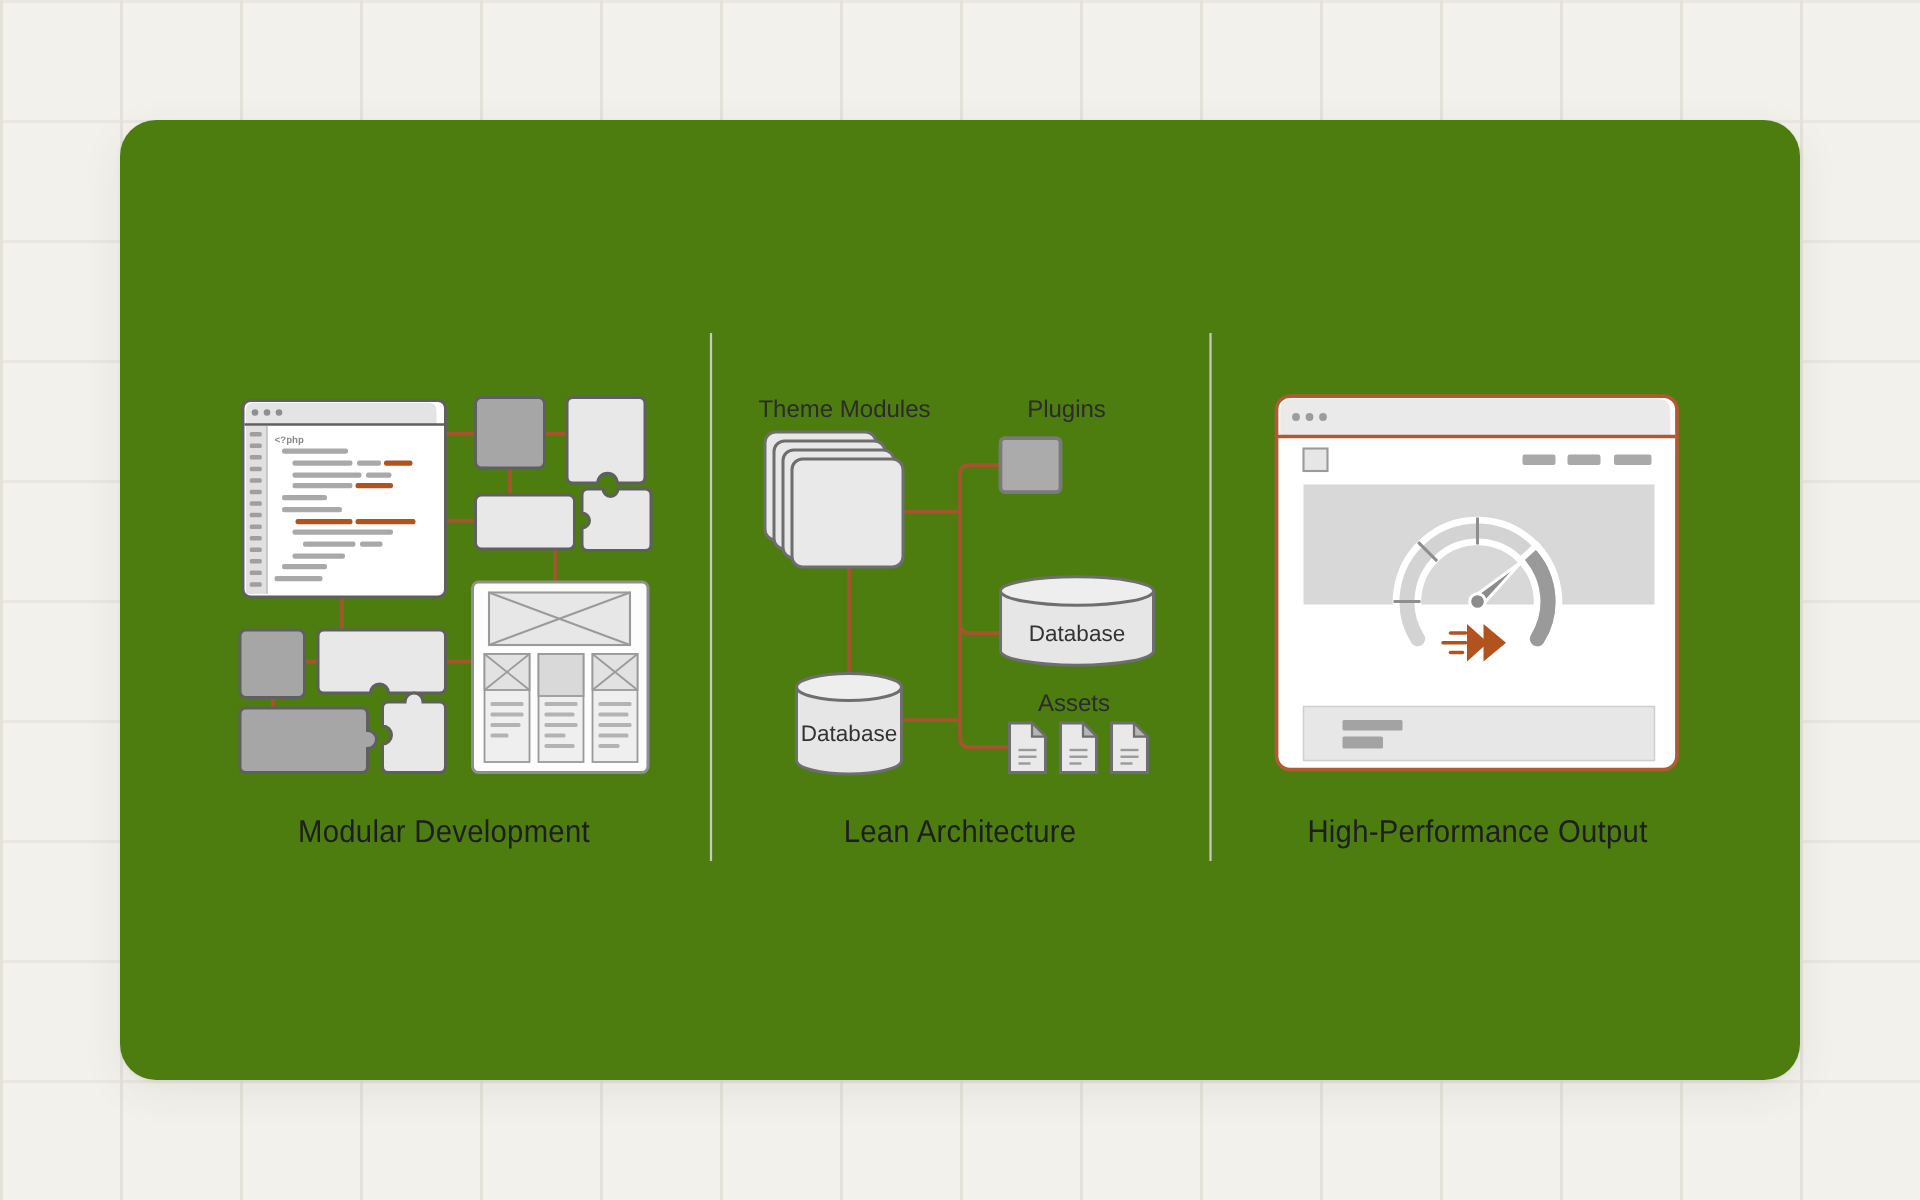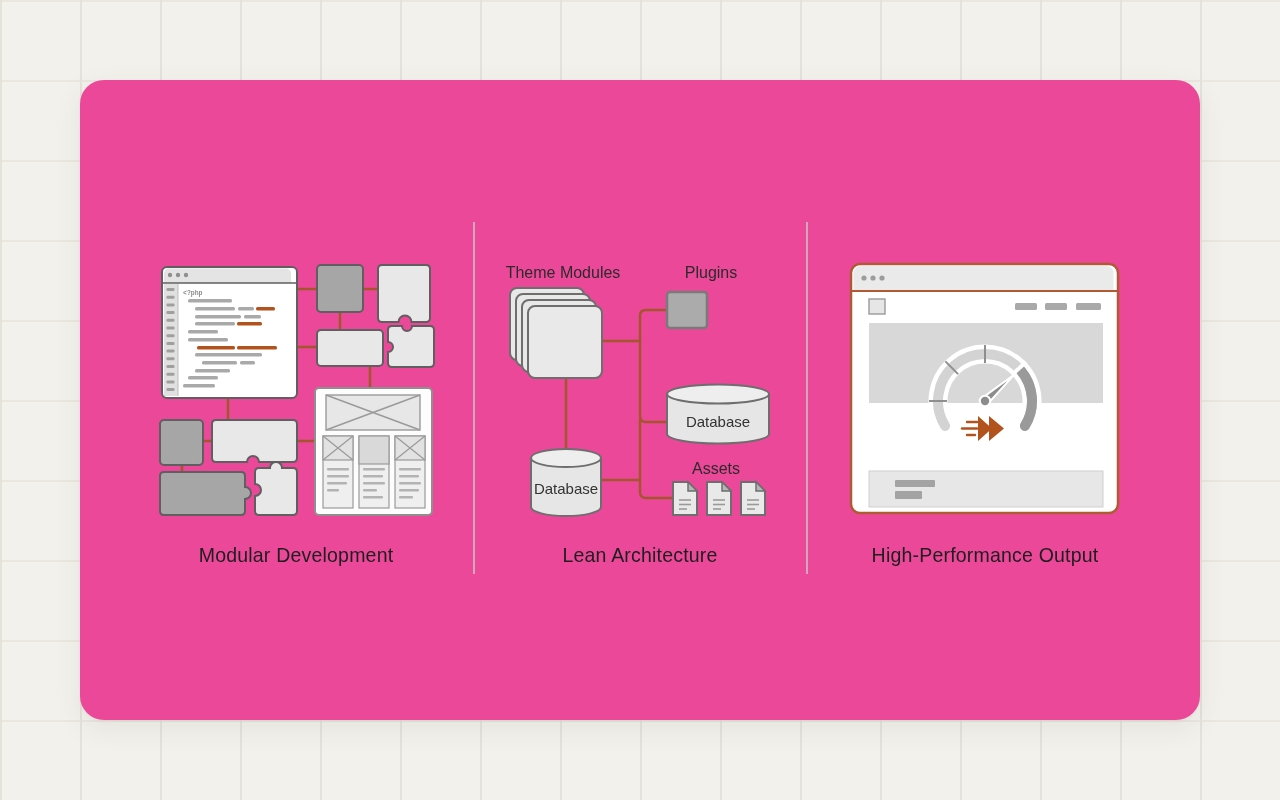--- a/index.html
+++ b/index.html
@@ -7,21 +7,21 @@
     width:1280px;height:800px;overflow:hidden;position:relative;
     background-color:#f2f1ec;
     background-image:
       linear-gradient(to right,#e5e2da 2px,transparent 2px),
       linear-gradient(to bottom,#eae7e1 2px,transparent 2px);
     background-size:80px 80px;
     font-family:"Liberation Sans",sans-serif;
   }
   .card{
     position:absolute;left:80px;top:80px;width:1120px;height:640px;
-    background:#ec4899;border-radius:24px;
+    background:#4d7c0f;border-radius:24px;
     box-shadow:0 8px 28px rgba(70,60,40,.08),0 1px 3px rgba(70,60,40,.05);
   }
   .art{position:absolute;left:0;top:0;width:1120px;height:640px;}
   .caption{
     position:absolute;top:460px;height:30px;line-height:30px;
     width:360px;text-align:center;
     font-size:21px;font-weight:500;color:#1e1e1e;letter-spacing:.2px;
     transform:scaleX(.93);
   }
   .cap1{left:36px}.cap2{left:380px}.cap3{left:725px}

